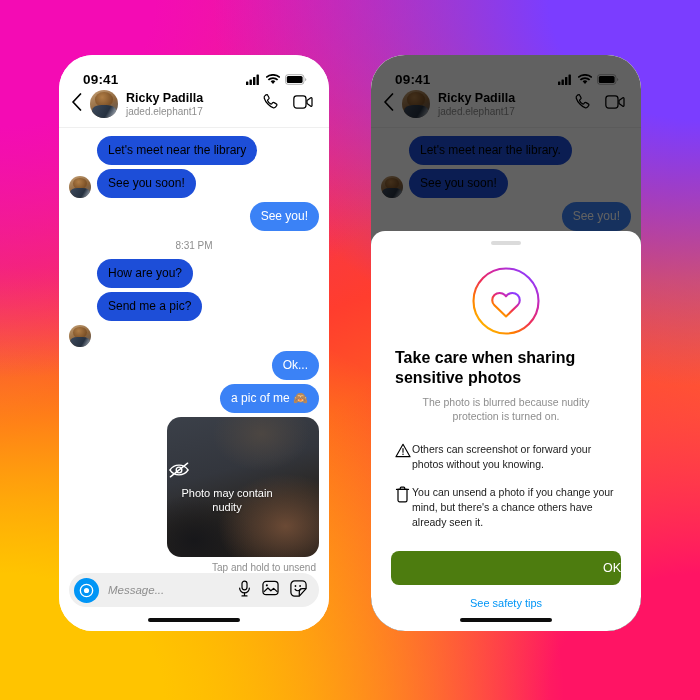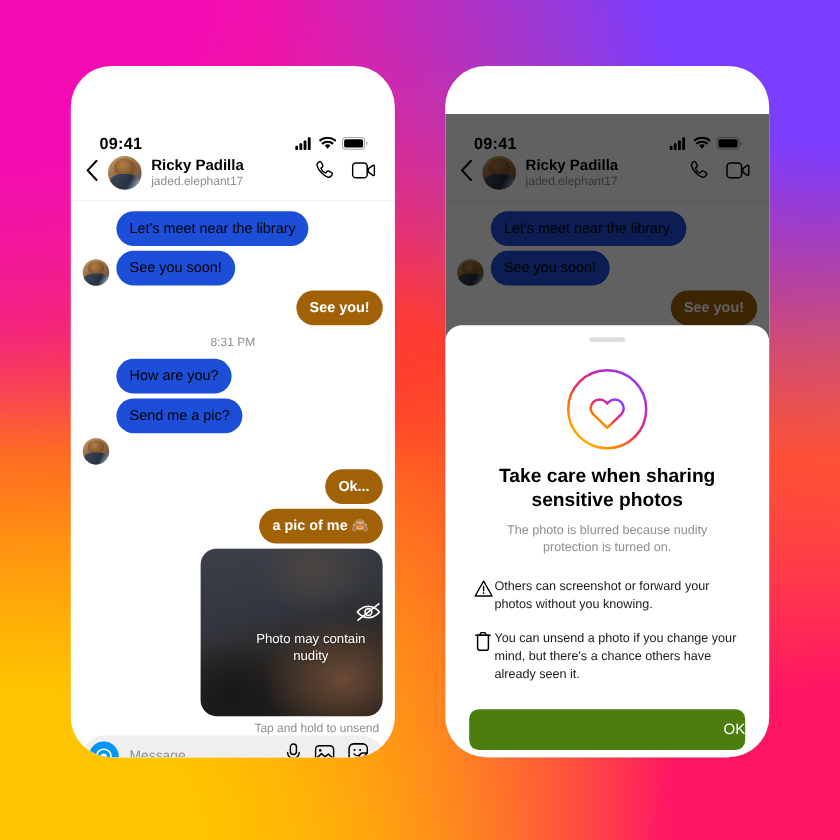--- a/index.html
+++ b/index.html
@@ -27,21 +27,21 @@
     overflow: hidden;
   }
   #phone-left  { left: 59px;  top: 55px; }
   #phone-right { left: 371px; top: 55px; }
 
   .screen { position: relative; width: 100%; height: 100%; background:#fff; }
 
   
   .statusbar {
     height: 30px; display: flex; align-items: center;
-    justify-content: space-between; padding: 18px 22px 0 24px; margin-top: 40px;
+    justify-content: space-between; padding: 18px 22px 0 24px;
   }
   .sb-time { font-size: 13.5px; font-weight: bold; letter-spacing: .2px; color:#000; }
   .sb-icons { display: flex; align-items: center; gap: 5px; }
 
   
   .chat-header {
     display: flex; align-items: center; gap: 8px;
     padding: 5px 14px 9px 12px;
     border-bottom: 1px solid #efefef;
   }
@@ -71,46 +71,46 @@
   
   .thread { padding: 8px 10px 0 10px; }
   .row { display: flex; align-items: flex-end; gap: 6px; margin-bottom: 4px; }
   .row.out { justify-content: flex-end; }
   .spacer22 { width: 22px; flex: 0 0 22px; }
   .bubble {
     max-width: 190px; padding: 7px 11px; border-radius: 17px;
     font-size: 12px; line-height: 1.25; color: #000;
     background: #1d4ed8; word-wrap: break-word;
   }
-  .bubble.out { background: #a16207; color: #fff; font-weight: bold; }
+  .bubble.out { background: #3b82f6; color: #fff; }
   .timestamp { text-align:center; font-size:10px; color:#8e8e8e; margin:9px 0 8px; }
 
   
   .photo-wrap { display:flex; flex-direction:column; align-items:flex-end; margin-top:2px; }
   .photo {
     width: 152px; height: 140px; border-radius: 14px;
     position: relative; overflow: hidden;
     background:
       radial-gradient(ellipse 46% 38% at 62% 12%, #4c4642 0%, rgba(76,70,66,0) 70%),
       radial-gradient(ellipse 62% 52% at 78% 78%, #6b4a35 0%, rgba(107,74,53,0) 72%),
       radial-gradient(ellipse 52% 44% at 18% 88%, #17171a 0%, rgba(23,23,26,0) 75%),
       linear-gradient(165deg, #3b4049 0%, #33363d 38%, #2a2724 62%, #1a1715 100%);
-    display:flex; flex-direction:column; align-items:flex-end; justify-content:center;
+    display:flex; flex-direction:column; align-items:flex-start; justify-content:center;
   }
   .photo-caption {
     color:#fff; font-size:11px; line-height:1.28; text-align:center;
     width:120px; margin-top:6px; text-shadow:0 1px 2px rgba(0,0,0,.35);
   }
   .unsend-hint { font-size:10px; color:#8e8e8e; margin:5px 3px 0 0; }
 
   
   .composer {
     position:absolute; left:10px; right:10px; bottom:24px;
     height:34px; background:#efefef; border-radius:19px;
-    display:flex; align-items:center; padding:0 12px 0 5px; gap:9px;
+    display:flex; align-items:center; padding:0 12px 0 5px; gap:9px;font-style:italic;
   }
   .cam-btn {
     width:25px; height:25px; border-radius:50%; flex:0 0 auto;
     background:#0095f6; display:flex; align-items:center; justify-content:center;
   }
   .msg-placeholder { flex:1 1 auto; font-size:11.5px; color:#8e8e8e; }
   .composer-icons { display:flex; align-items:center; gap:11px; flex:0 0 auto; }
 
   .home-indicator {
     position:absolute; bottom:9px; left:50%; transform:translateX(-50%);
@@ -128,21 +128,21 @@
     position:absolute; left:0; right:0; bottom:0; top:176px; z-index:10;
     background:#fff; border-radius:14px 14px 34px 34px;
     padding: 8px 20px 0 20px; display:flex; flex-direction:column;
   }
   .grabber { width:30px; height:4px; border-radius:3px; background:#dbdbdb; margin:2px auto 0; }
   .logo-ring {
     width:72px; height:72px; margin:20px auto 0;
     display:flex; align-items:center; justify-content:center;
   }
   .sheet-title {
-    font-size:16px; font-weight:bold; text-align:center; color:#000;
+    font-size:16px; font-weight:bold; color:#000;
     line-height:1.26; margin-top:11px; padding:0 4px;
   }
   .sheet-sub {
     font-size:10.5px; color:#8e8e8e; text-align:center;
     line-height:1.35; margin-top:7px; padding:0 8px;
   }
   .bullets { margin-top:18px; padding:0 4px; }
   .bullet { display:flex; margin-bottom:14px; align-items:flex-start; }
   .bullet-ico { flex:0 0 auto; width:17px; padding-top:1px; }
   .bullet-txt { font-size:10.5px; line-height:1.42; color:#1a1a1a; }

